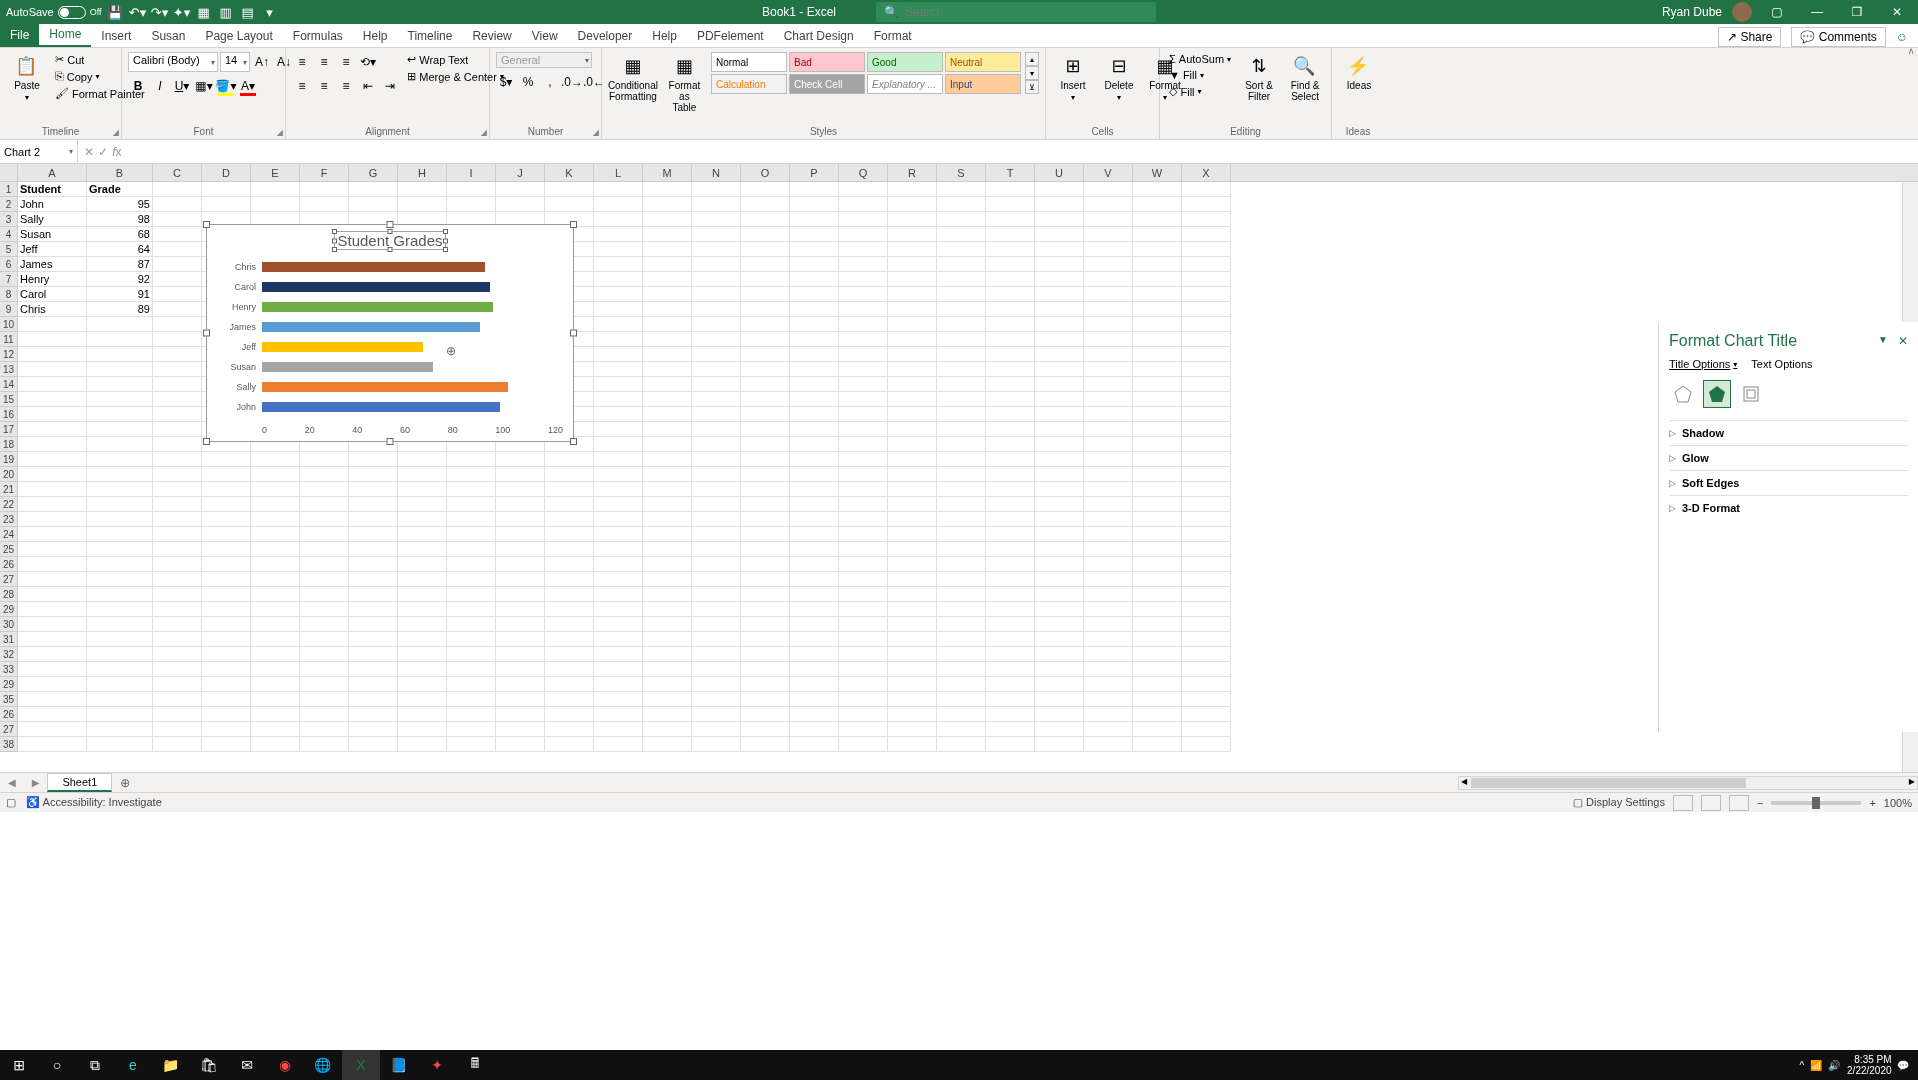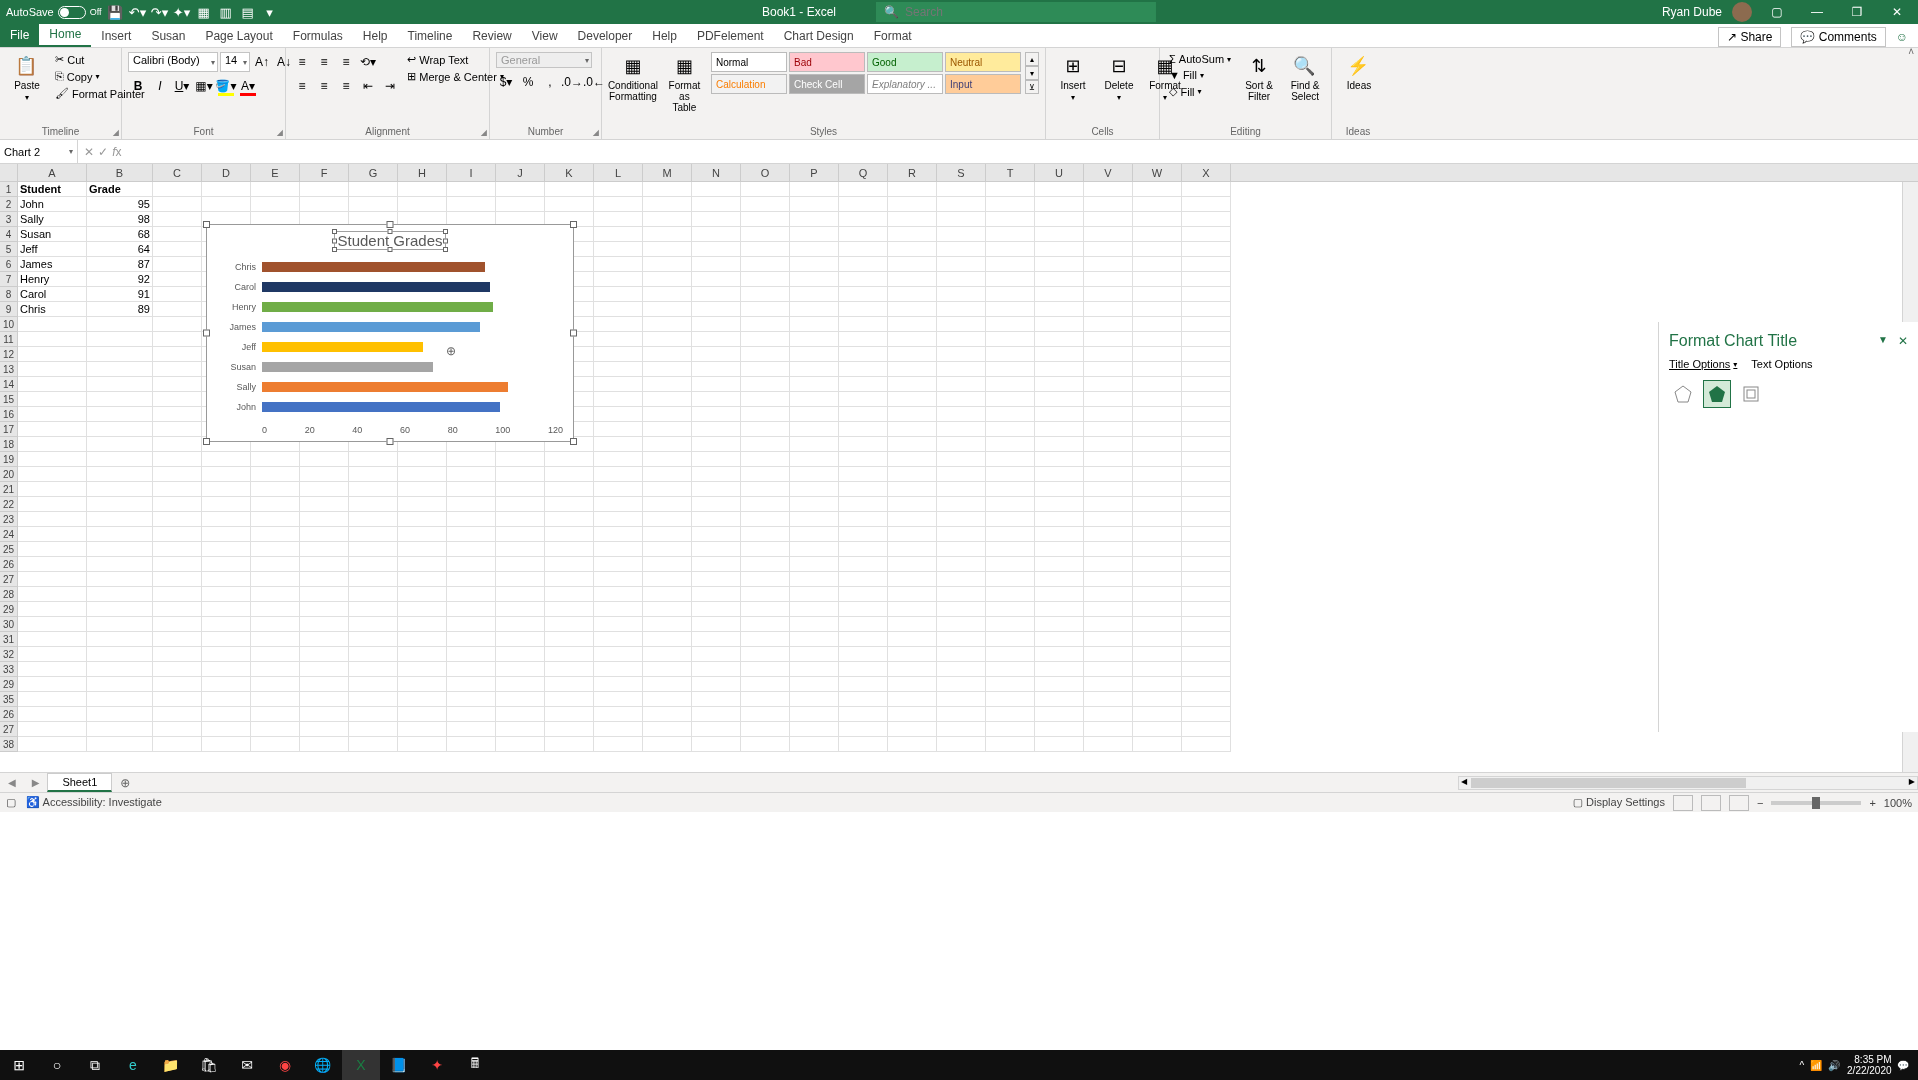--- a/index.html
+++ b/index.html
@@ -1546,20 +1546,34 @@
               <polygon points="10,2 18,8 15,18 5,18 2,8" fill="#217346"></polygon>
             </svg>
           </span>
         <span class="fp-icon">
             <svg width="20" height="20">
               <rect x="3" y="3" width="14" height="14" fill="none" stroke="#888"></rect>
               <rect x="6" y="6" width="8" height="8" fill="none" stroke="#888"></rect>
             </svg>
           </span>
       </div>
+      <div id="fp-sections">
+          <div class="fp-section">
+            <b>Shadow</b>
+          </div>
+          <div class="fp-section">
+            <b>Glow</b>
+          </div>
+          <div class="fp-section">
+            <b>Soft Edges</b>
+          </div>
+          <div class="fp-section">
+            <b>3-D Format</b>
+          </div>
+        </div>
     </div>
   </div>
 </div>
 
 <div class="sheet-tab-row">
   <span class="sheet-nav">◀</span>
   <span class="sheet-nav">▶</span>
   <span class="sheet-tab">Sheet1</span>
   <span class="sheet-add">⊕</span>
   <div class="hscroll">

